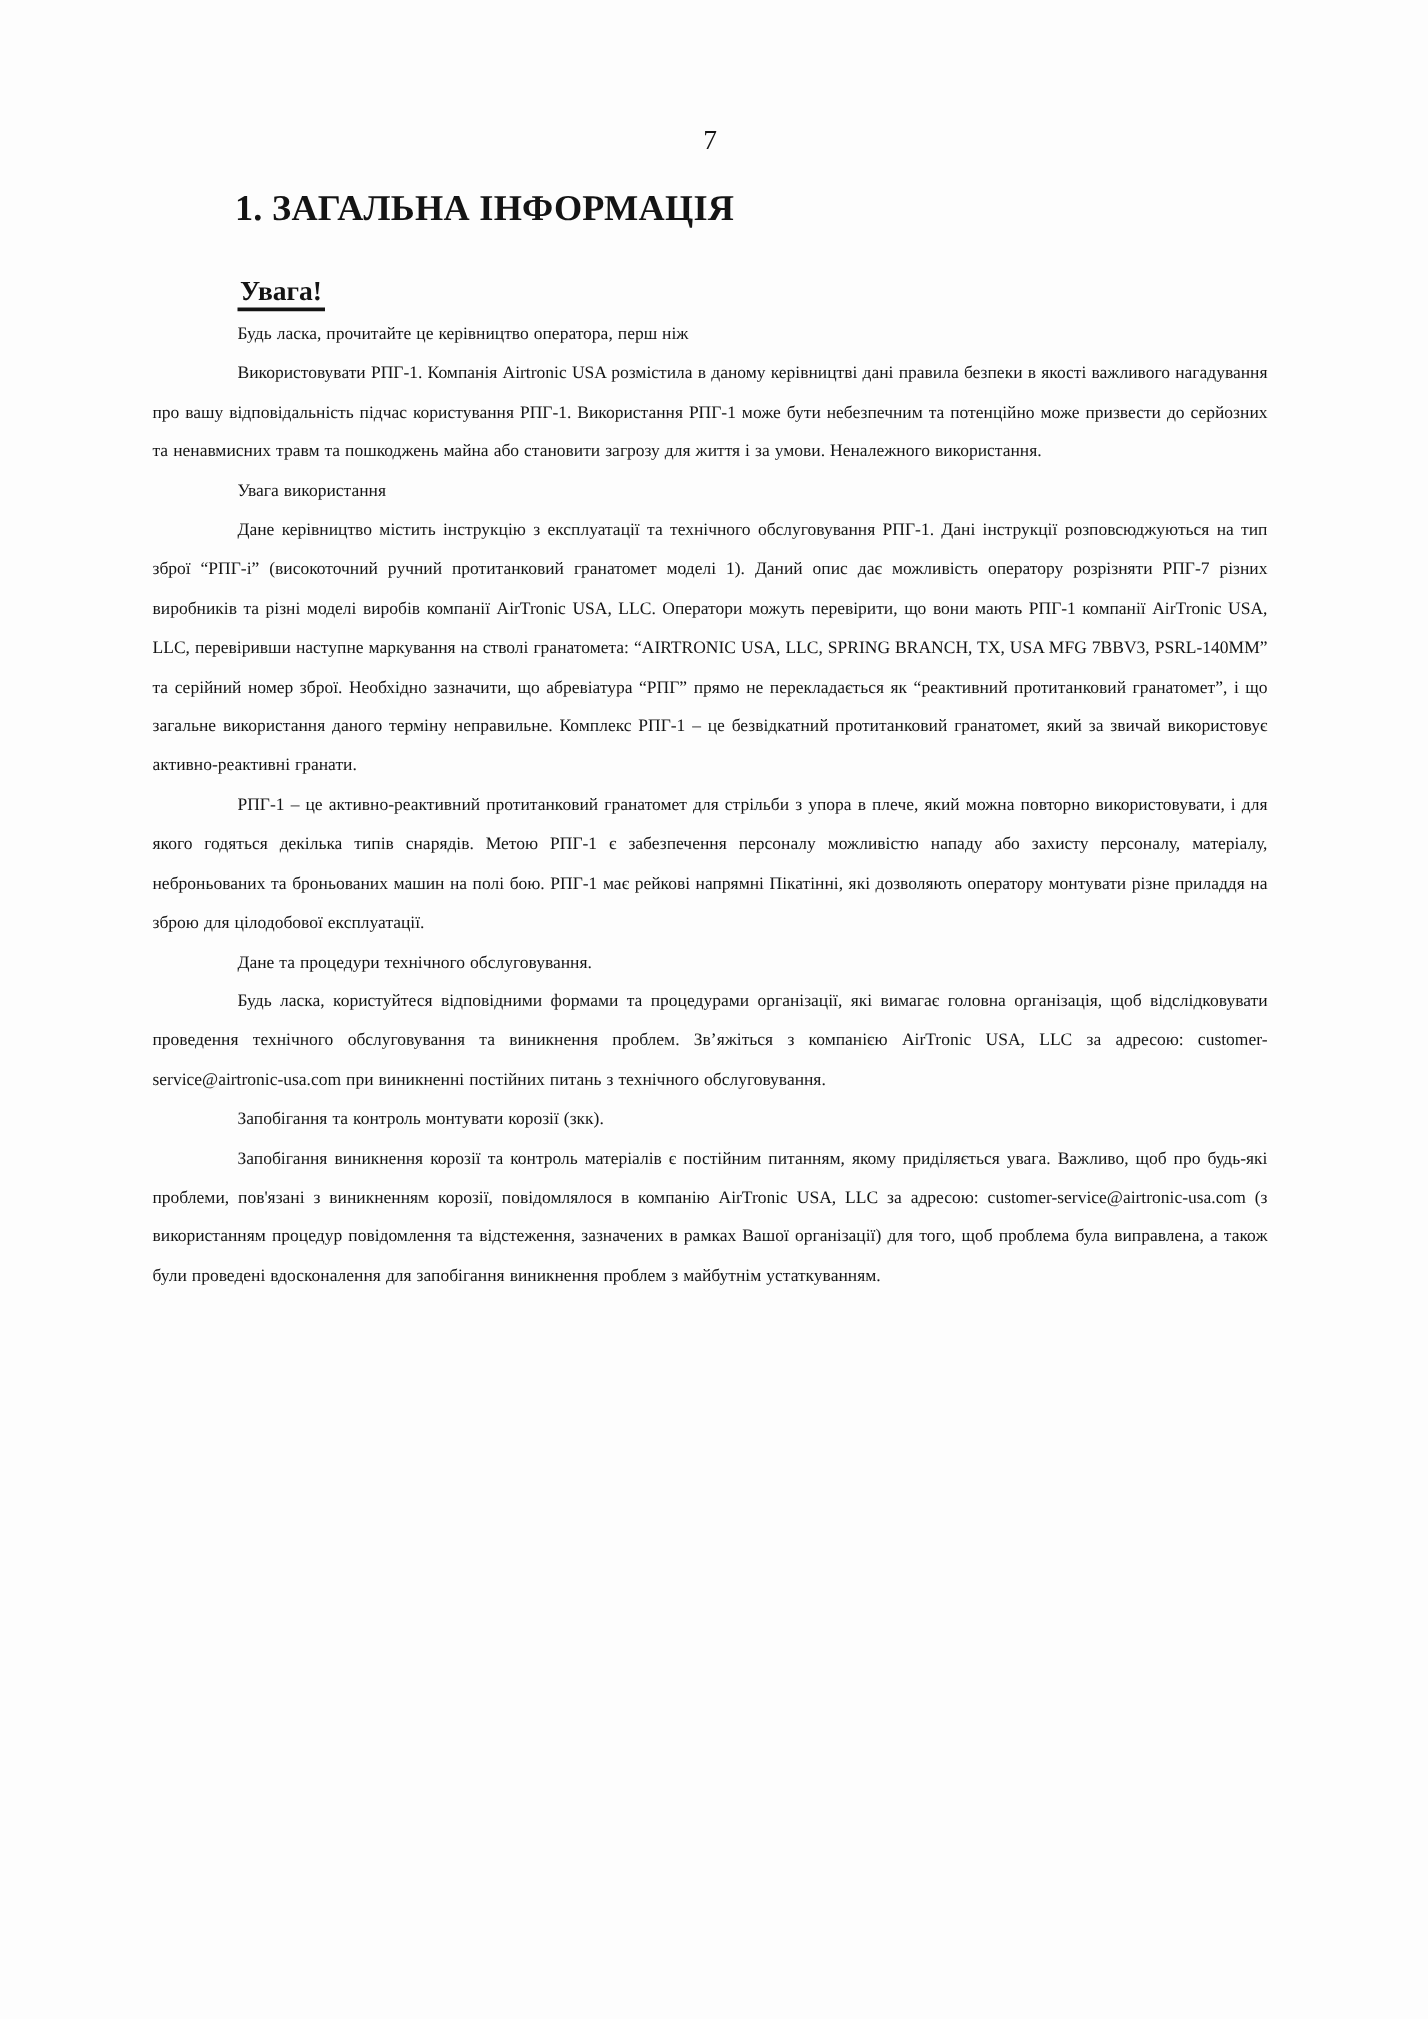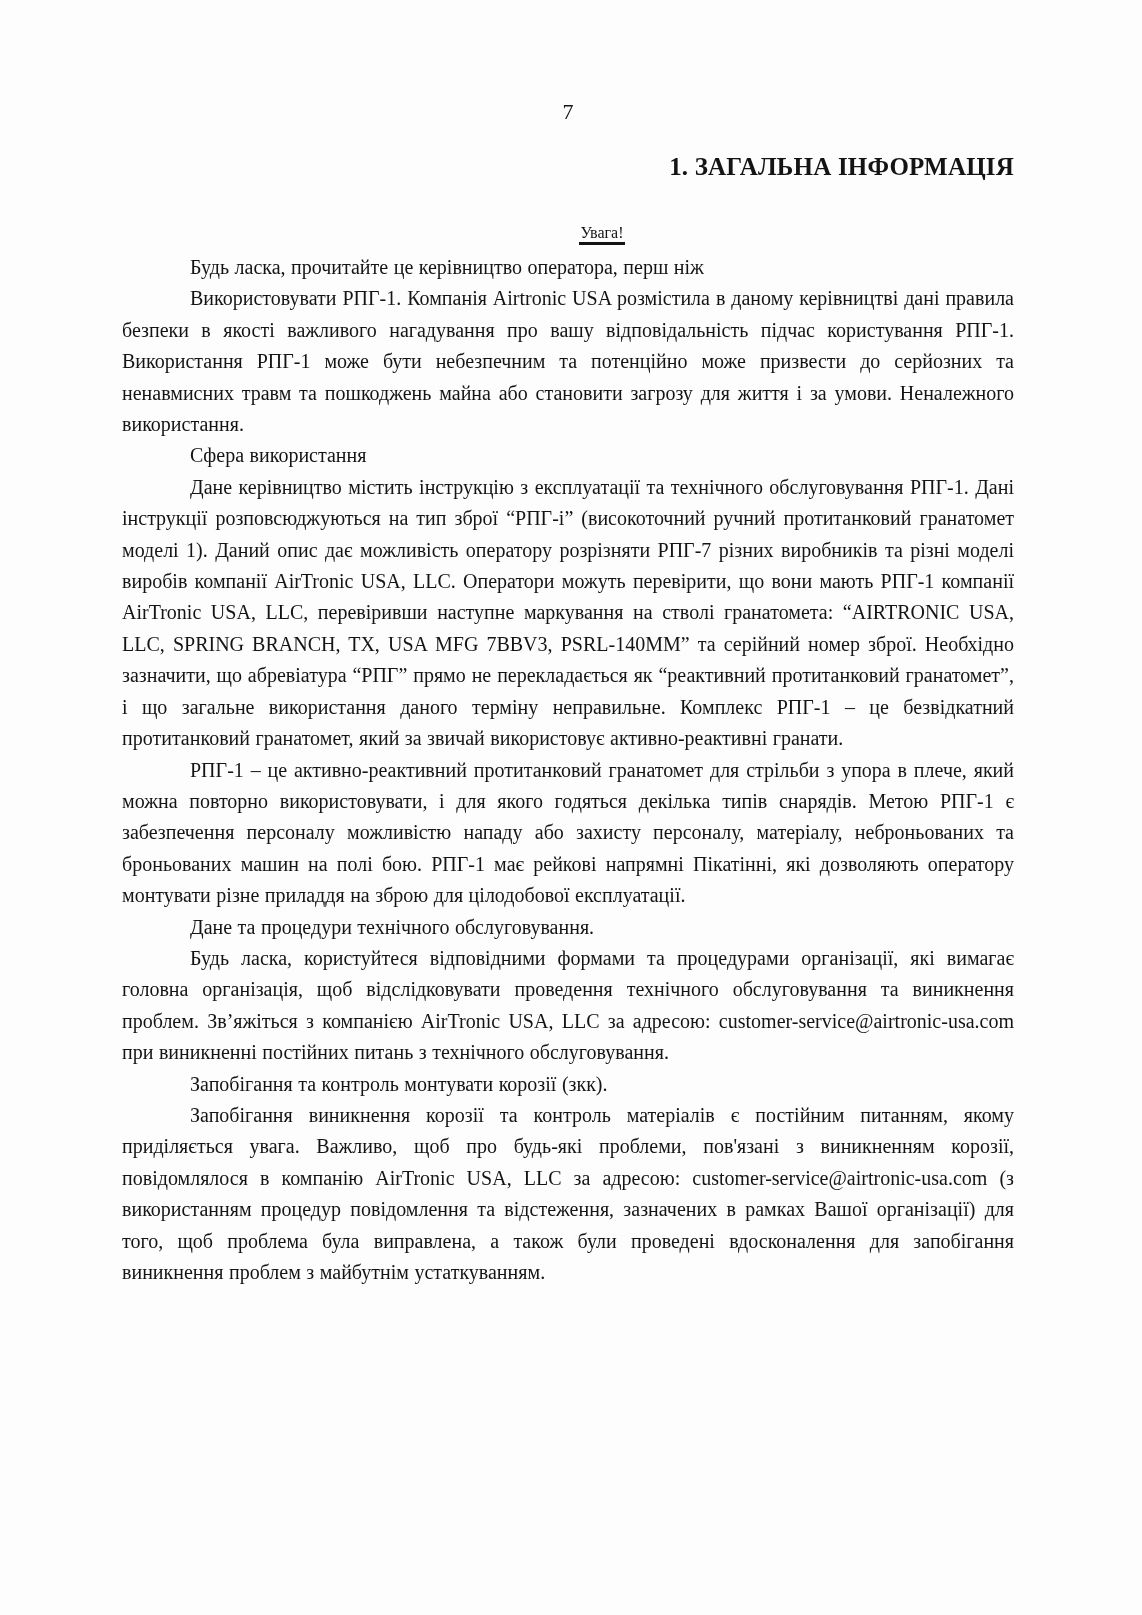--- a/index.html
+++ b/index.html
@@ -25,41 +25,40 @@
     padding-top:97px;
     margin-left:122px;
     margin-right:128px;
     text-align:center;
     font-size:22px;
     line-height:30px;
   }
   .section-heading{
     margin:24px 128px 0 122px;
     text-indent:66px;
-    font-size:25px;
+    font-size:29px;
     font-weight:bold;
     line-height:32px;
     letter-spacing:0.2px;
-    text-align:right;
   }
   .attention{
     margin:34px 128px 0 122px;
     text-indent:68px; 
-    text-align:center;
-    font-size:16px;
-    font-weight:normal;
+    text-align:left;
+    font-size:22px;
+    font-weight:bold;
     line-height:32px;
   }
   .attention .underlined{
     border-bottom:3px solid var(--ink);
     padding:0 2px 1px 2px;
   }
   .body-text{
     margin:3px 128px 0 122px;
-    font-size:20px;
+    font-size:14px;
     line-height:31.4px;
     text-align:justify;
   }
   .body-text p{
     margin:0;
     padding:0;
     text-indent:68px;
     word-spacing:0.5px;
   }
 </style>
@@ -71,21 +70,21 @@
 
   <div class="section-heading">1. ЗАГАЛЬНА ІНФОРМАЦІЯ</div>
 
   <div class="attention">
     <span class="underlined">Увага!</span>
   </div>
 
   <div class="body-text">
       <p>Будь ласка, прочитайте це керівництво оператора, перш ніж</p>
       <p>Використовувати РПГ-1. Компанія Airtronic USA розмістила в даному керівництві дані правила безпеки в якості важливого нагадування про вашу відповідальність підчас користування РПГ-1. Використання РПГ-1 може бути небезпечним та потенційно може призвести до серйозних та ненавмисних травм та пошкоджень майна або становити загрозу для життя і за умови. Неналежного використання.</p>
-      <p>Сфера використання</p>
+      <p>Увага використання</p>
       <p>Дане керівництво містить інструкцію з експлуатації та технічного обслуговування РПГ-1. Дані інструкції розповсюджуються на тип зброї “РПГ-і” (високоточний ручний протитанковий гранатомет моделі 1). Даний опис дає можливість оператору розрізняти РПГ-7 різних виробників та різні моделі виробів компанії AirTronic USA, LLC. Оператори можуть перевірити, що вони мають РПГ-1 компанії AirTronic USA, LLC, перевіривши наступне маркування на стволі гранатомета: “AIRTRONIC USA, LLC, SPRING BRANCH, TX, USA MFG 7BBV3, PSRL-140MM” та серійний номер зброї. Необхідно зазначити, що абревіатура “РПГ” прямо не перекладається як “реактивний протитанковий гранатомет”, і що загальне використання даного терміну неправильне. Комплекс РПГ-1 – це безвідкатний протитанковий гранатомет, який за звичай використовує активно-реактивні гранати.</p>
       <p>РПГ-1 – це активно-реактивний протитанковий гранатомет для стрільби з упора в плече, який можна повторно використовувати, і для якого годяться декілька типів снарядів. Метою РПГ-1 є забезпечення персоналу можливістю нападу або захисту персоналу, матеріалу, неброньованих та броньованих машин на полі бою. РПГ-1 має рейкові напрямні Пікатінні, які дозволяють оператору монтувати різне приладдя на зброю для цілодобової експлуатації.</p>
       <p>Дане та процедури технічного обслуговування.</p>
       <p>Будь ласка, користуйтеся відповідними формами та процедурами організації, які вимагає головна організація, щоб відслідковувати проведення технічного обслуговування та виникнення проблем. Зв’яжіться з компанією AirTronic USA, LLC за адресою: customer-service@airtronic-usa.com при виникненні постійних питань з технічного обслуговування.</p>
       <p>Запобігання та контроль монтувати корозії (зкк).</p>
       <p>Запобігання виникнення корозії та контроль матеріалів є постійним питанням, якому приділяється увага. Важливо, щоб про будь-які проблеми, пов'язані з виникненням корозії, повідомлялося в компанію AirTronic USA, LLC за адресою: customer-service@airtronic-usa.com (з використанням процедур повідомлення та відстеження, зазначених в рамках Вашої організації) для того, щоб проблема була виправлена, а також були проведені вдосконалення для запобігання виникнення проблем з майбутнім устаткуванням.</p>
     </div>
 </div>
 
 </body></html>

